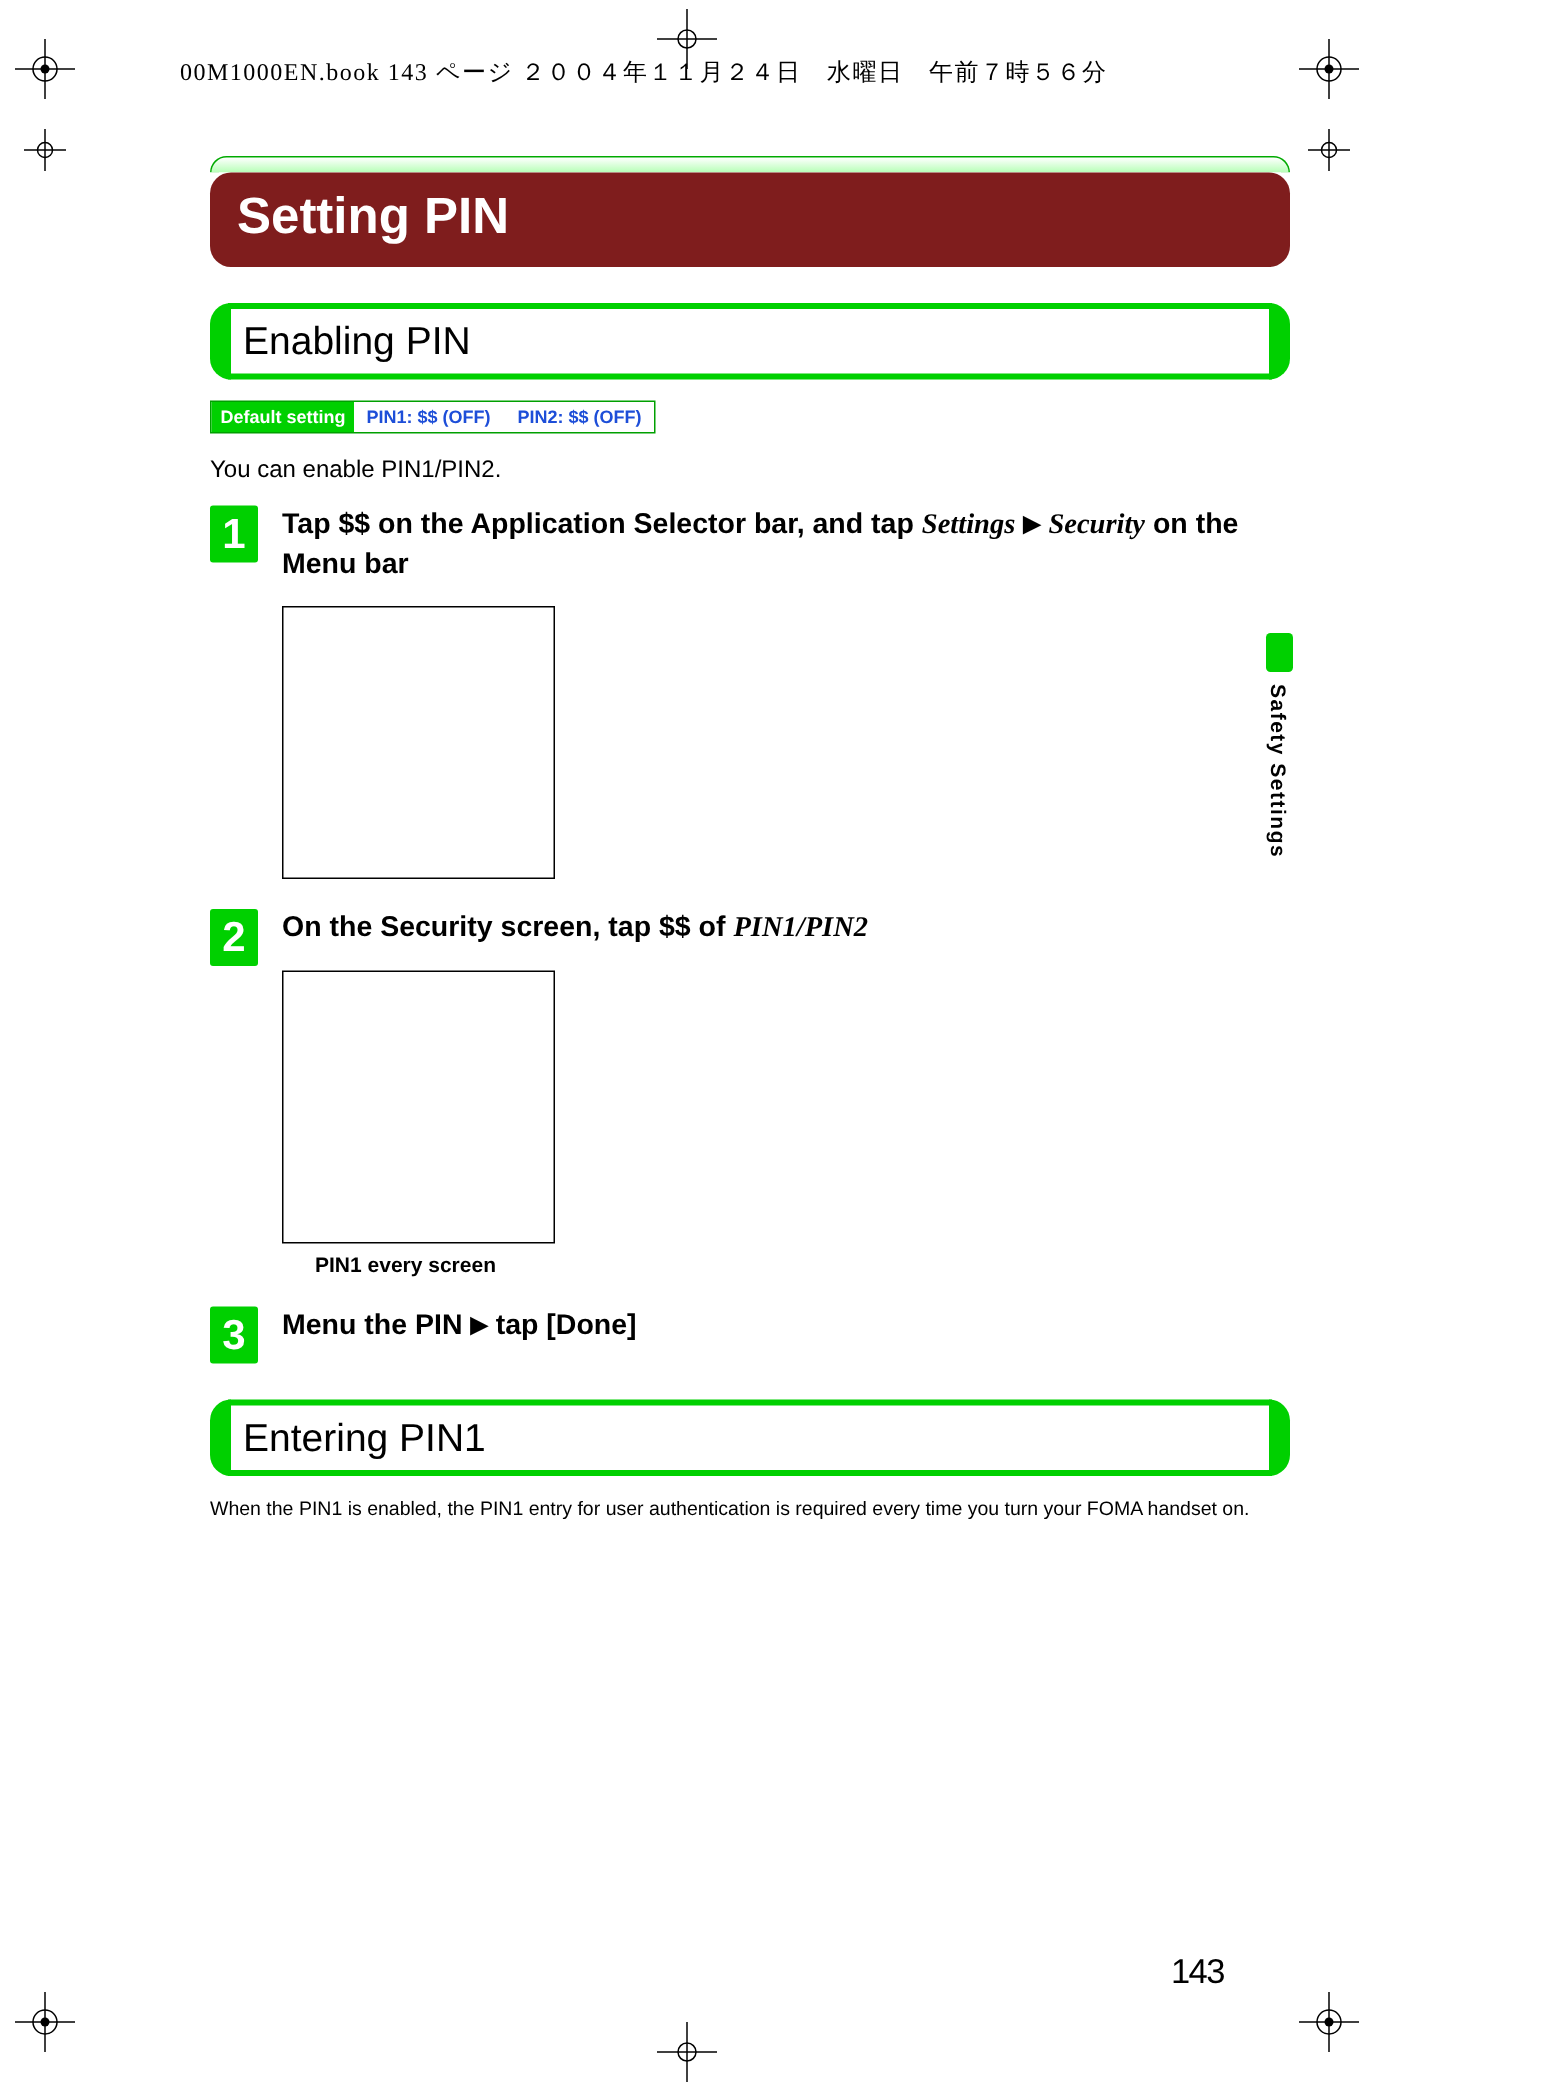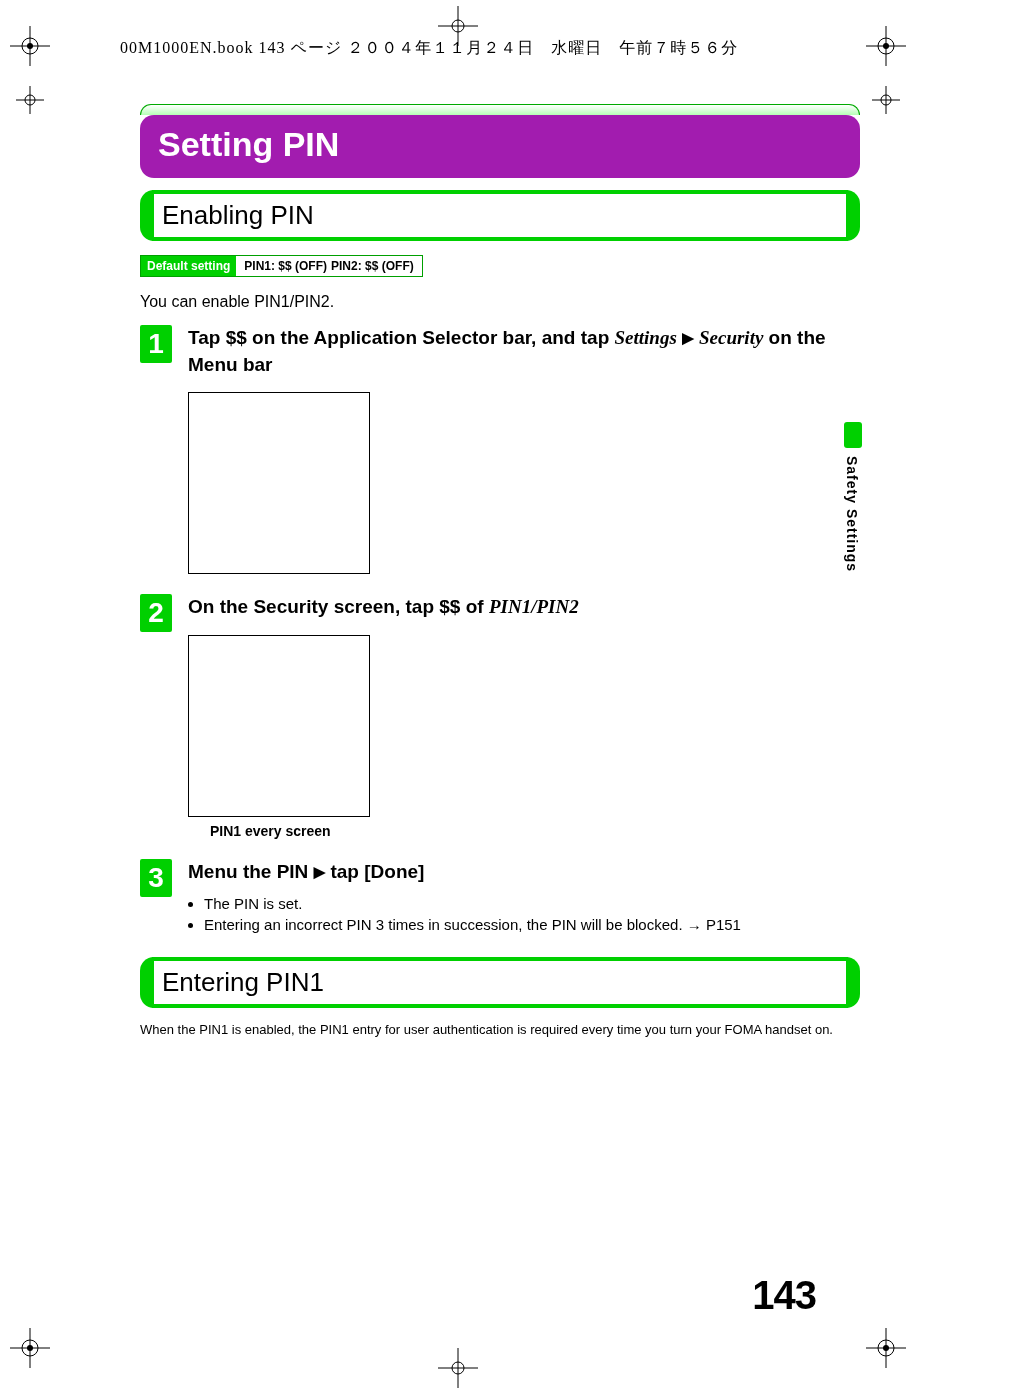--- a/index.html
+++ b/index.html
@@ -67,36 +67,36 @@
   }
   .title-top {
     height: 10px;
     border: 1px solid #0a0;
     border-bottom: 0;
     border-top-left-radius: 18px;
     border-top-right-radius: 18px;
     background: linear-gradient(#fff, #b6ffb6);
   }
   .title-bar {
-    background: #a21caf;
+    background: #7f1d1d;
     border-radius: 14px;
     padding: 10px 18px 14px 18px;
     position: relative;
   }
   .title-bar h1 {
     margin: 0;
     color: #fff;
     font-size: 34px;
     font-weight: 700;
   }
 
   
   .section-bar {
     position: relative;
-    margin-top: 12px;
+    margin-top: 24px;
     margin-bottom: 14px;
     border-radius: 17px;
   }
   .section-bar .cap-l, .section-bar .cap-r {
     position: absolute;
     width: 14px;
     top: 0; bottom: 0;
     background: #00d000;
   }
   .section-bar .cap-l {
@@ -139,24 +139,24 @@
     border: 1px solid #00a000;
     font-size: 12px;
     font-weight: 700;
   }
   .default-box .lbl {
     background: #00d000;
     color: #fff;
     padding: 3px 6px;
   }
   .default-box .val {
-    color: #000000;
+    color: #1d4ed8;
     padding: 3px 8px;
     display: flex;
-    gap: 4px;
+    gap: 18px;
   }
 
   .intro {
     font-size: 16px;
     margin-top: 16px;
   }
 
   
   .steps {
     margin-top: 14px;
@@ -242,23 +242,23 @@
   .side-tab .label {
     writing-mode: vertical-rl;
     font-size: 14px;
     font-weight: 700;
     letter-spacing: 1px;
   }
 
   .page-number {
     position: absolute;
     right: 100px;
-    bottom: 76px;
-    font-size: 40px;
-    font-weight: 700;
+    bottom: 66px;
+    font-size: 23px;
+    font-weight: 400;
     letter-spacing: -1px;
   }
 </style>
 </head>
 <body>
 
 <div class="page">
 
   <div class="regmark tl">
     <svg viewBox="0 0 40 40">
@@ -376,24 +376,20 @@
           <div class="caption">PIN1 every screen</div>
         </div>
       </div>
 
       <div class="step">
         <div class="stepnum">3</div>
         <div class="stepbody">
           <div class="step-title">
             <span>Menu the PIN </span><span class="arrow">▶</span><span> tap [Done]</span>
           </div>
-          <ul class="bullets">
-            <li>The PIN is set.</li>
-            <li>Entering an incorrect PIN 3 times in succession, the PIN will be blocked. → P151</li>
-          </ul>
         </div>
       </div>
 
     </div>
 
     <div class="section-bar">
       <div class="cap-l"></div>
         <div class="cap-r"></div>
       <div class="bar-top"></div>
         <div class="bar-bot"></div>

